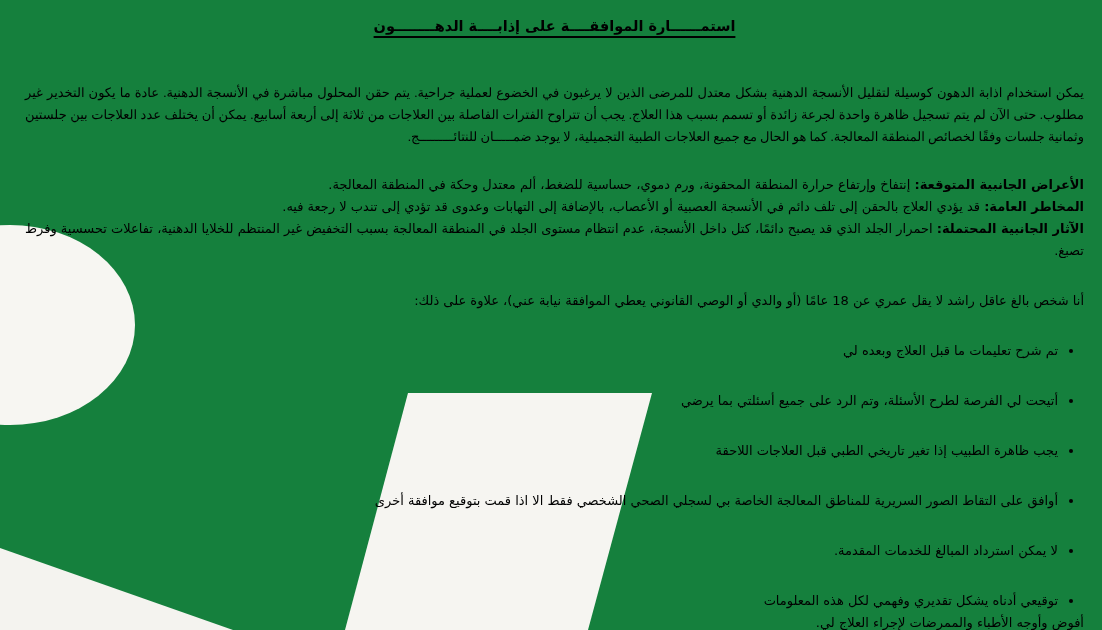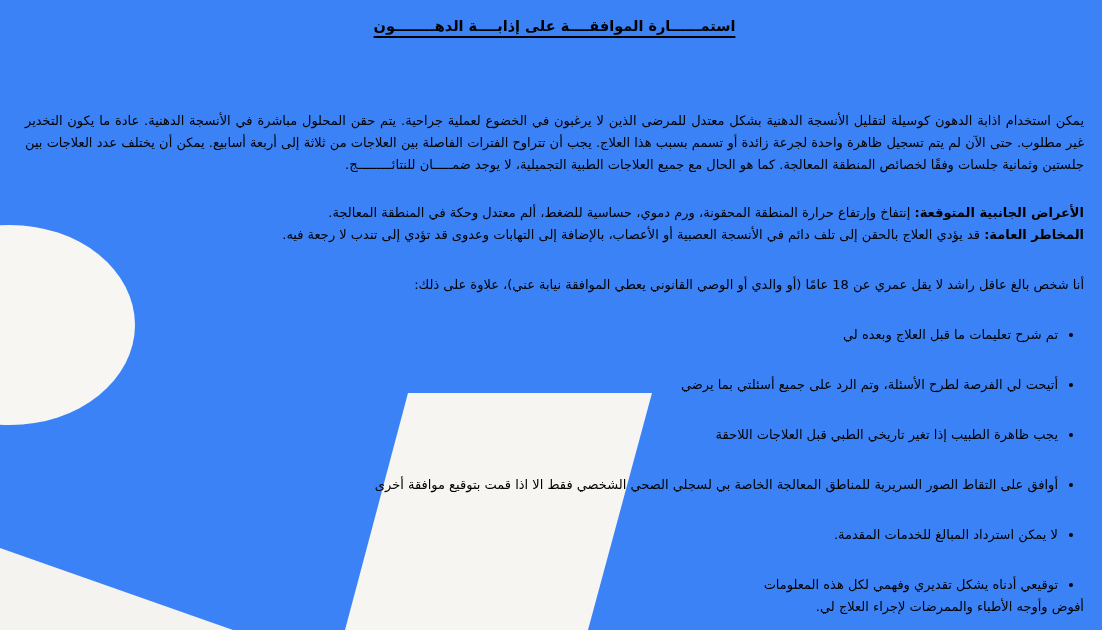--- a/index.html
+++ b/index.html
@@ -1,20 +1,20 @@
 <!DOCTYPE html>
 <html lang="ar" dir="rtl"><head>
 <meta charset="utf-8">
 <style>
   html, body { margin: 0; padding: 0; background: #ffffff; }
   .page {
     position: relative;
     width: 1095px;
     height: 630px;
-    background: #3b82f6;
+    background: #15803d;
     overflow: hidden;
     font-family: "DejaVu Sans", sans-serif;
     color: #000000;
     direction: rtl;
     padding-left: 8px;
   }
   .watermark {
     position: absolute;
     inset: 0;
     z-index: 0;
@@ -35,21 +35,21 @@
     text-decoration: underline;
     text-decoration-thickness: 1.5px;
     text-underline-offset: 5px;
   }
   .para {
     font-size: 13px;
     line-height: 22px;
     text-align: justify;
     margin: 0;
   }
-  .intro-para { margin-top: 76px; }
+  .intro-para { margin-top: 48px; font-family: Liberation Serif, serif; }
   .sections { margin-top: 26px; }
   .bold-label { font-weight: bold; }
   .decl-intro { margin-top: 28px; text-align: right; }
   .decl-list {
     margin: 0;
     padding: 0 26px 0 0;
     list-style: disc;
     list-style-position: outside;
   }
   .decl-list li {
@@ -83,20 +83,24 @@
 
     <div class="sections">
       <p class="para">
         <span class="bold-label">الأعراض الجانبية المتوقعة:</span>
         <span>إنتفاخ وإرتفاع حرارة المنطقة المحقونة، ورم دموي، حساسية للضغط، ألم معتدل وحكة في المنطقة المعالجة.</span>
       </p>
       <p class="para">
         <span class="bold-label">المخاطر العامة:</span>
         <span>قد يؤدي العلاج بالحقن إلى تلف دائم في الأنسجة العصبية أو الأعصاب، بالإضافة إلى التهابات وعدوى قد تؤدي إلى تندب لا رجعة فيه.</span>
       </p>
+      <p class="para">
+        <span class="bold-label">الآثار الجانبية المحتملة:</span>
+        <span>احمرار الجلد الذي قد يصبح دائمًا، كتل داخل الأنسجة، عدم انتظام مستوى الجلد في المنطقة المعالجة بسبب التخفيض غير المنتظم للخلايا الدهنية، تفاعلات تحسسية وفرط تصبغ.</span>
+      </p>
     </div>
 
     <p class="para decl-intro">أنا شخص بالغ عاقل راشد لا يقل عمري عن 18 عامًا (أو والدي أو الوصي القانوني يعطي الموافقة نيابة عني)، علاوة على ذلك:</p>
 
     <ul class="decl-list">
       <li>تم شرح تعليمات ما قبل العلاج وبعده لي</li>
       <li>أتيحت لي الفرصة لطرح الأسئلة، وتم الرد على جميع أسئلتي بما يرضي</li>
       <li>يجب ظاهرة الطبيب إذا تغير تاريخي الطبي قبل العلاجات اللاحقة</li>
       <li>أوافق على التقاط الصور السريرية للمناطق المعالجة الخاصة بي لسجلي الصحي الشخصي فقط الا اذا قمت بتوقيع موافقة أخرى</li>
       <li>لا يمكن استرداد المبالغ للخدمات المقدمة.</li>

